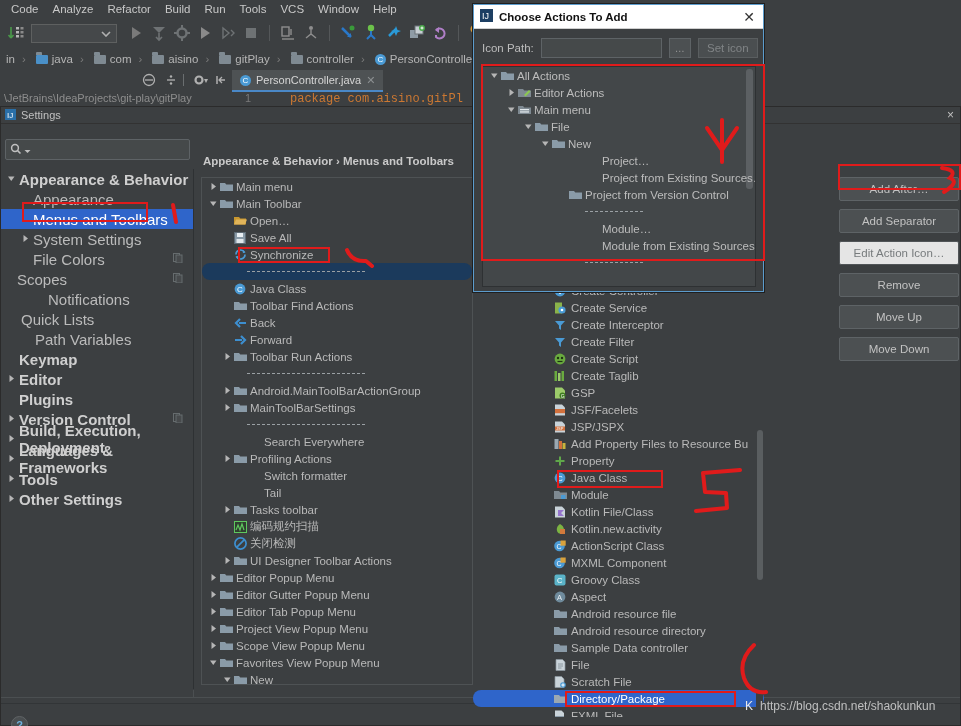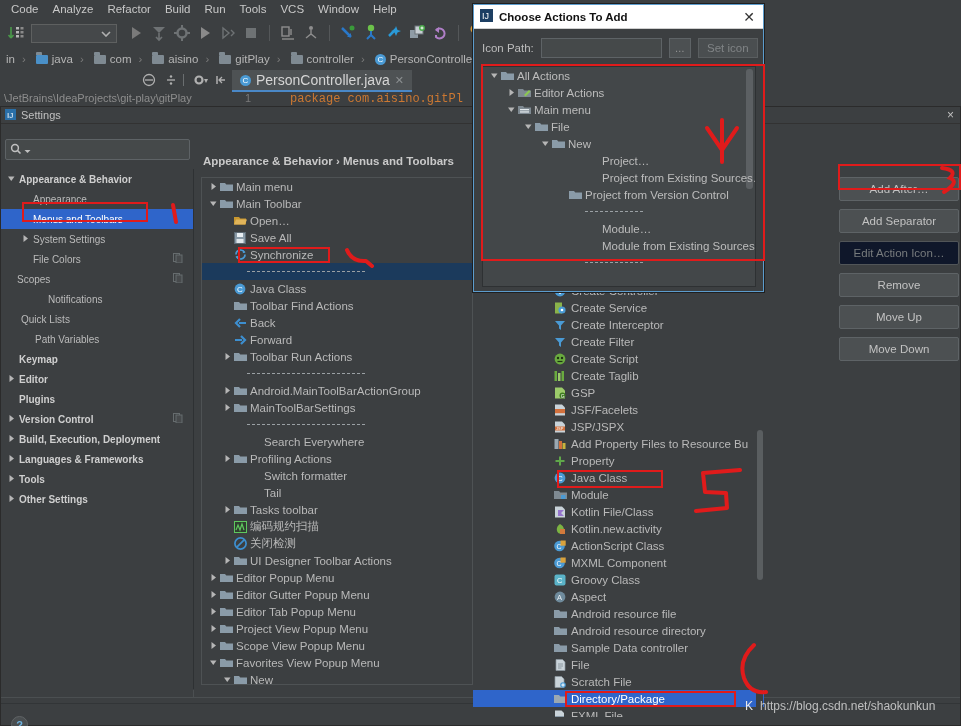--- a/index.html
+++ b/index.html
@@ -71,51 +71,51 @@
   .search-wrap { position:absolute; left:4px; top:14px; width:185px; height:21px; }
   .search-box {
     width:100%; height:100%; background:#45494a; border:1px solid #5e6366; border-radius:2px;
     display:flex; align-items:center; padding-left:4px; gap:2px;
   }
 
   
   #leftnav { position:absolute; left:0; top:44px; width:192px; height:520px; background:#3c3f41; }
   .nav-row { height:20px; display:flex; align-items:center; padding-left:6px; position:relative; cursor:default; }
   .nav-row .tw { width:12px; font-size:8px; color:#b0b0b0; flex:0 0 12px; }
-  .nav-row .lbl { font-size:10px; }
+  .nav-row .lbl { font-size:15px; }
   .nav-row.bold .lbl { font-weight:bold; color:#cfcfcf; }
   .nav-row.selected { background:#2f65ca; }
   .nav-row.selected .lbl { color:#ffffff; }
   .nav-row .trail-ico { position:absolute; right:10px; opacity:.65; }
 
   .nav-sep-v { position:absolute; left:192px; top:44px; width:1px; height:520px; background:#2e3133; }
 
   
   #midtree {
     position:absolute; left:200px; top:52px; width:272px; height:508px;
     background:#3c3f41; border:1px solid #4e5254; overflow:hidden;
   }
   .tree-row { height:17px; display:flex; align-items:center; white-space:nowrap; position:relative; }
   .tree-row .tw { width:11px; flex:0 0 11px; text-align:center; font-size:7px; color:#b6b6b6; }
   .tree-row .ic { width:14px; flex:0 0 14px; display:flex; align-items:center; justify-content:center; }
   .tree-row .lbl { font-size:11.5px; color:#b9b9b9; }
-  .tree-row.sel { background:#1b3a5c; }
+  .tree-row.sel { background:#1b3a5c;border-radius:8px; }
   .tree-row.sel .lbl { color:#e6e6e6; }
   .dashline { display:inline-block; width:118px; border-top:1px dashed #9aa0a4; height:0; }
 
   .breadpath { position:absolute; left:202px; top:30px; font-size:11.5px; font-weight:bold; color:#c9c9c9; }
 
   
   #rightbtns { position:absolute; left:838px; top:52px; width:120px; }
   .sbtn {
     width:120px; height:24px; background:#4c5052; border:1px solid #5e6366; border-radius:2px;
     color:#c2c2c2; font-size:11.5px; display:flex; align-items:center; justify-content:center;
     margin-bottom:8px;
   }
-  .sbtn.disabled { color:#777b7d; background:#0f172a; border-color:#515558; }
+  .sbtn.disabled { color:#777b7d; background:#e5e5e5; border-color:#515558; }
 
   .settings-footer { position:absolute; left:0; top:578px; width:959px; height:42px; border-top:1px solid #323537; }
   .help-circle {
     position:absolute; left:10px; top:12px; width:17px; height:17px; border-radius:50%;
     background:#4a4e50; border:1px solid #606466; color:#6fb3e0; font-size:11px;
     display:flex; align-items:center; justify-content:center; font-weight:bold;
   }
   .footer-divider { position:absolute; left:0; top:572px; width:959px; height:1px; background:#4b4f51; }
   .footer-divider2 { position:absolute; left:192px; top:565px; width:1px; height:8px; background:#4b4f51; }
 
@@ -326,21 +326,21 @@
           <text x="12" y="10" font-size="8" fill="#b0b0b0">▾</text>
         </svg></span>
     <span style="position:absolute;left:214px;top:3px"><svg width="14" height="14">
           <path d="M3 3 L3 11" stroke="#b0b0b0" stroke-width="1.5"></path>
           <path d="M11 7 L5 7 M8 4 L5 7 L8 10" stroke="#b0b0b0" stroke-width="1.3" fill="none"></path>
         </svg></span>
   </div>
 
   <div class="tabstrip">
     <span class="dot" style="background:#4a9ad4;color:#fff;font-size:8px;text-align:center;line-height:11px">C</span>
-    <span style="color:#d5d5d5;font-size:14px">PersonController.java</span>
+    <span style="color:#d5d5d5;font-size:11px">PersonController.java</span>
     <span style="color:#8b8f91;font-size:11px">✕</span>
   </div>
 
   <div class="ide-path">\JetBrains\IdeaProjects\git-play\gitPlay</div>
   <div class="ide-gutter-num">1</div>
   <div class="ide-code">package com.aisino.gitPl</div>
 </div>
 
 <div id="settings">
   <div class="settings-title">

